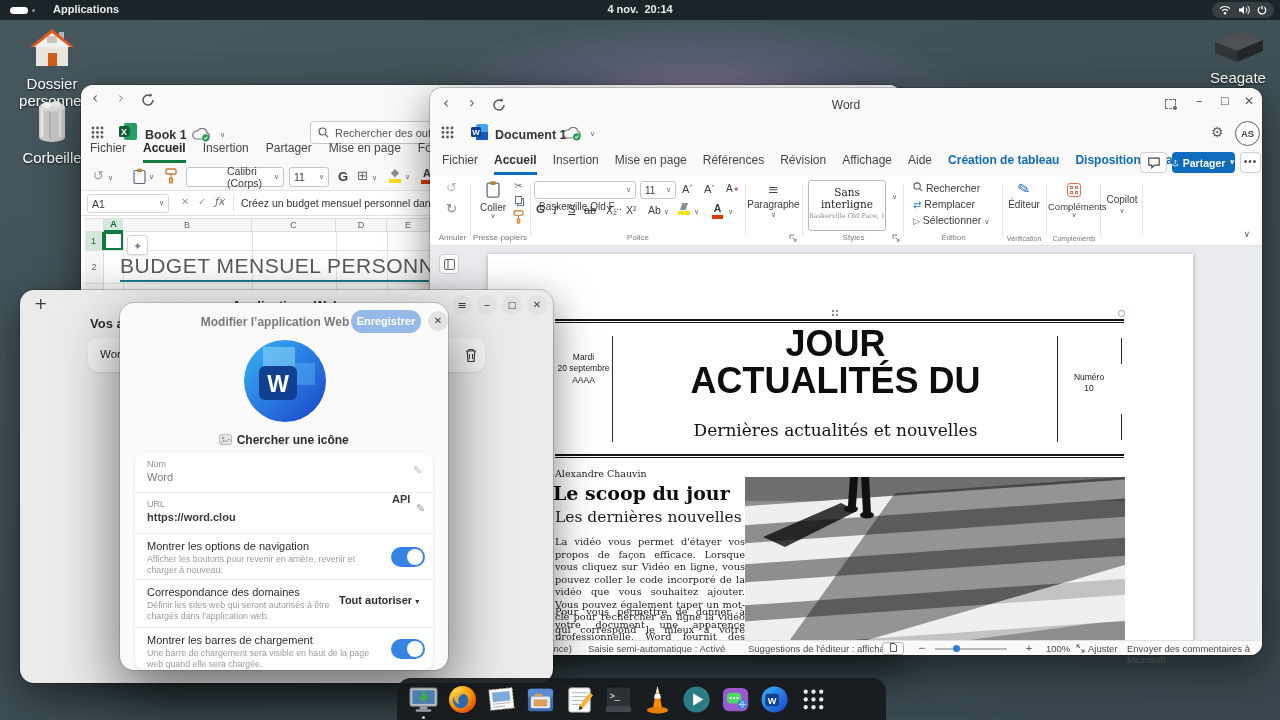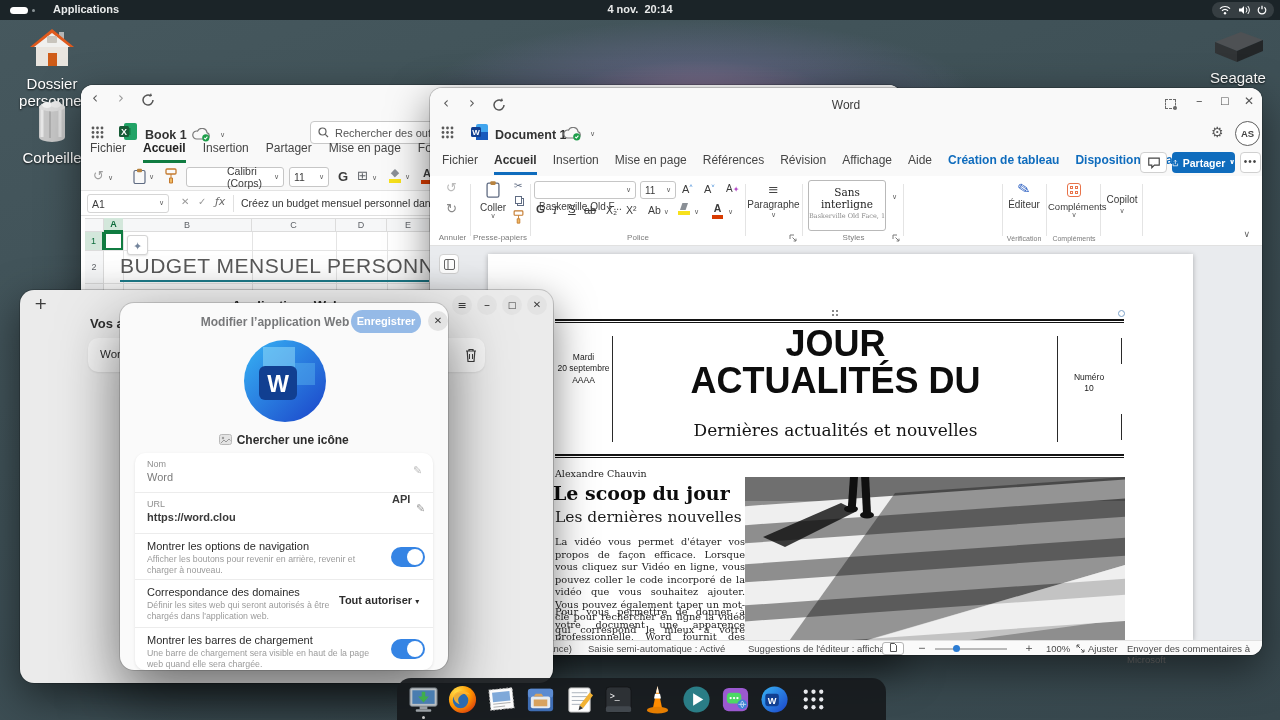--- a/index.html
+++ b/index.html
@@ -363,20 +363,35 @@
           <div class="ser ellip" style="font-size:6.5px;color:#8a8a8a;margin-top:2px;">Baskerville Old Face, 11</div>
         </div>
         <div class="a g cdown" style="left:88px;top:18px;">∨</div>
         <div class="rlabel">Styles</div>
         <svg class="a" style="right:3px;bottom:4px;" width="8" height="8" viewBox="0 0 8 8">
             <path d="M1 1h4M1 1v4M7 7L3.5 3.5" stroke="#7a7a7a" fill="none"></path>
             <path d="M7 7H4.6M7 7V4.6" stroke="#7a7a7a" fill="none"></path>
           </svg>
       </div>
 
+      <div class="a" style="left:477px;top:0;width:93px;height:70px;">
+        <div class="a ribbtn" style="left:6px;top:6px;">
+          <svg width="10" height="10" viewBox="0 0 11 11">
+              <circle cx="4.5" cy="4.5" r="3.5" fill="none" stroke="#5f5f5f" stroke-width="1.2"></circle>
+              <path d="M7.3 7.3L10 10" stroke="#5f5f5f" stroke-width="1.2"></path>
+            </svg>
+          <span>Rechercher</span></div>
+        <div class="a ribbtn" style="left:6px;top:22px;">
+          <span class="g" style="font-size:10px;color:#2b7cd3;">⇄</span>
+          <span>Remplacer</span></div>
+        <div class="a ribbtn" style="left:6px;top:38px;">
+          <span class="g" style="font-size:9px;color:#5f5f5f;">▷</span>
+          <span>Sélectionner</span> <span class="g cdown">∨</span></div>
+        <div class="rlabel">Édition</div>
+      </div>
 
       <div class="a" style="left:574px;top:0;width:40px;height:70px;text-align:center;">
         <div class="g" style="margin-top:6px;font-size:15px;color:#2b5fc2;transform:rotate(-10deg);">✎</div>
         <div style="font-size:10px;color:#3b3b3b;margin-top:2px;">Éditeur</div>
         <div class="rlabel" style="font-size:7px;">Vérification</div>
       </div>
 
       <div class="a" style="left:618px;top:0;width:52px;height:70px;text-align:center;">
         <div style="display:inline-block;margin-top:7px;width:14px;height:14px;border:1.4px solid #e8734a;border-radius:3px;position:relative;">
           <i class="a" style="left:2px;top:2px;width:3px;height:3px;border:1px solid #e8734a;"></i><i class="a" style="right:2px;top:2px;width:3px;height:3px;border:1px solid #e8734a;"></i>

